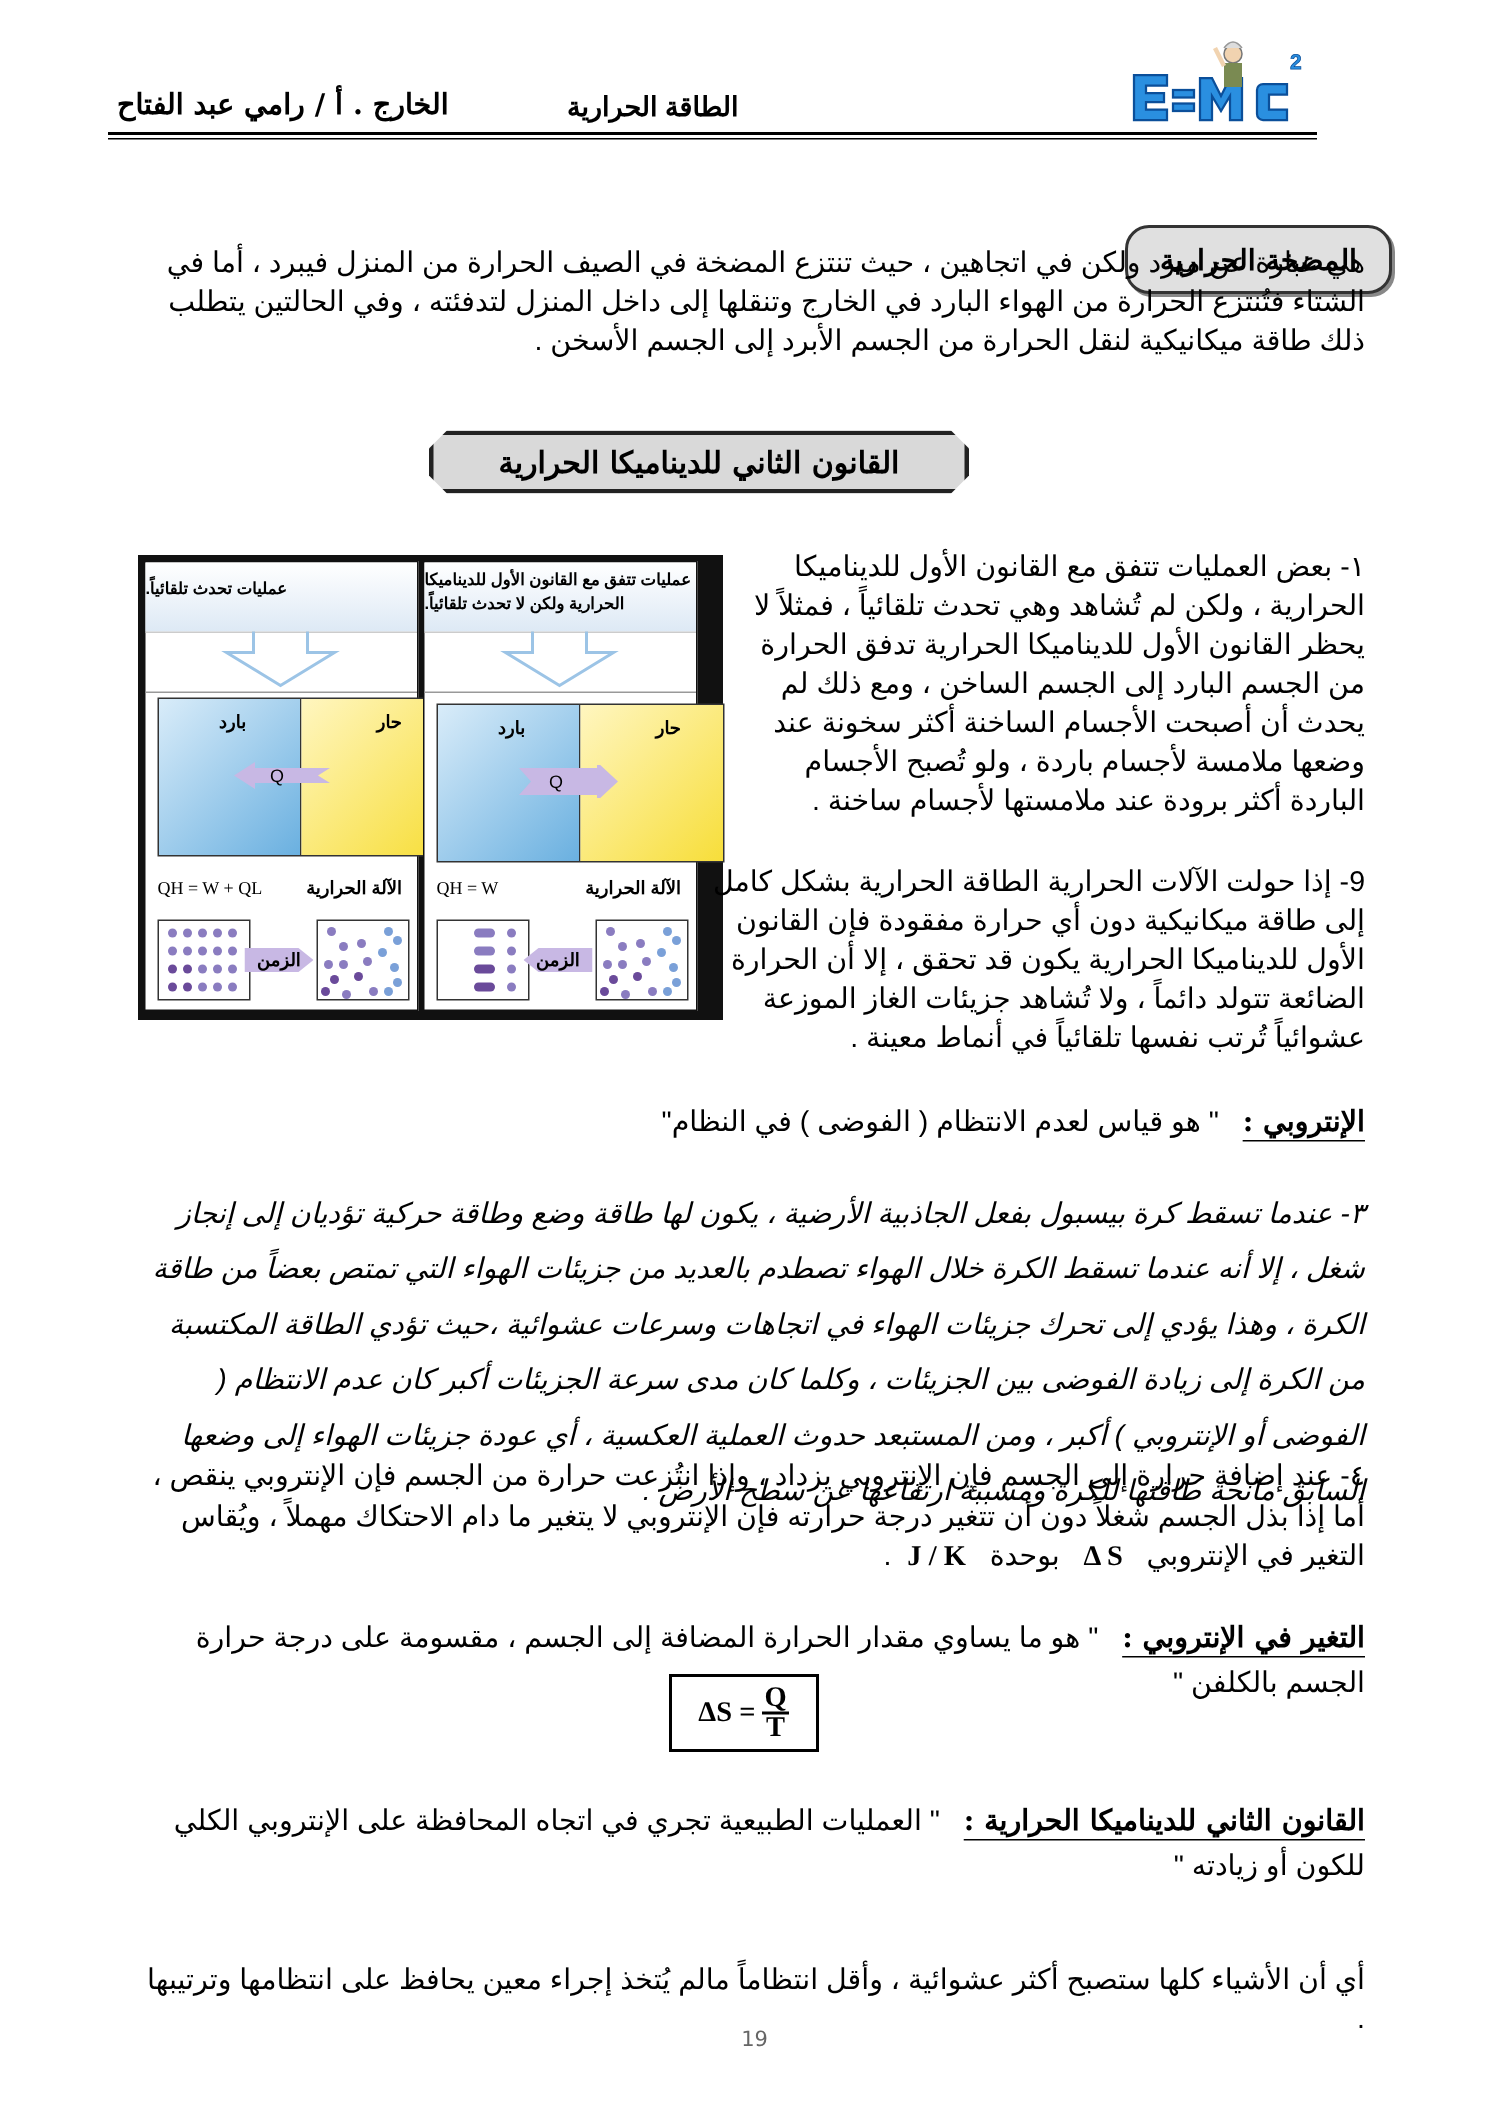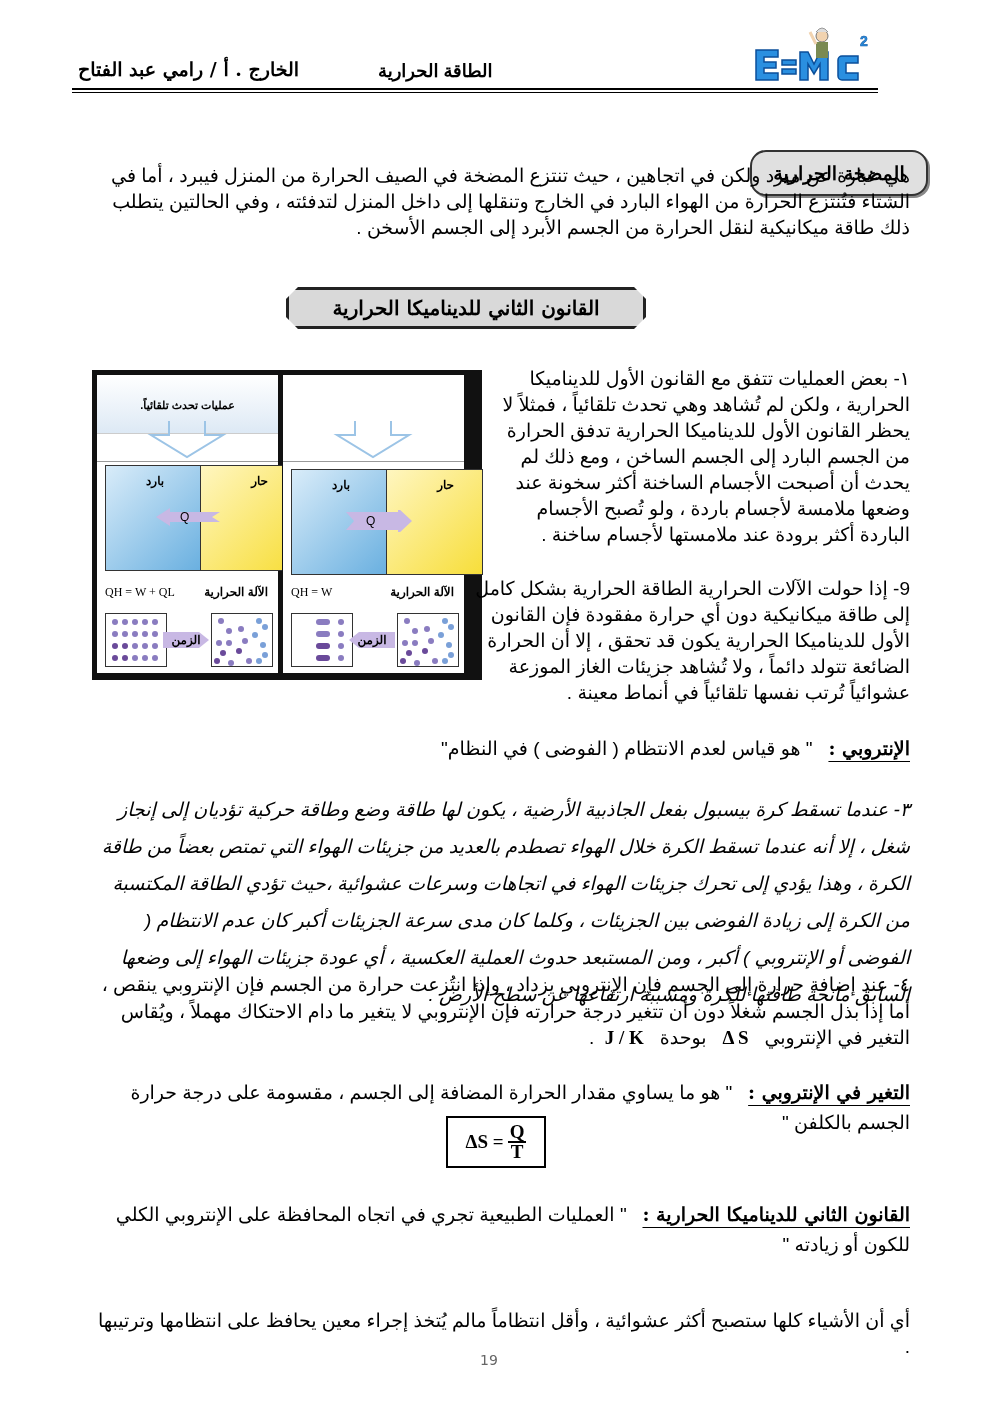--- a/index.html
+++ b/index.html
@@ -31,21 +31,21 @@
 
   .p-item1 { left:496px; top:366px; width:414px; }
   .p-item2 { left:480px; top:576px; width:430px; }
 
   
   .diagram { left:92px; top:370px; width:386px; height:306px; border:2px solid #111; background:#111; }
   .panel { position:absolute; top:2px; width:181px; height:298px; background:#fff; border:1px solid #111; }
   .panel.left { left:2px; }
   .panel.right { left:188px; }
   .panel .cap { position:absolute; left:0; right:0; top:0; height:42px; background:linear-gradient(#fff,#dde9f5); border-bottom:1px solid #ccc;
-               font-size:11px; font-weight:bold; text-align:center; direction:rtl; padding-top:16px; line-height:16px; }
+               font-size:11px; font-weight:bold; text-align:left; direction:rtl; padding-top:4px; line-height:16px; }
   .panel .arrowzone { position:absolute; left:0; right:0; top:42px; height:44px; border-bottom:1px solid #999; }
   .panel .hc { position:absolute; left:8px; top:90px; width:165px; height:104px; border:1px solid #333;padding-left:25px; }
   .panel .hc .cold { position:absolute; left:0; top:0; width:50%; height:100%; background:linear-gradient(135deg,#d9ecf9,#6ab0e0); border-right:1px solid #333; box-sizing:border-box; }
   .panel .hc .hot { position:absolute; right:0; top:0; width:50%; height:100%; background:linear-gradient(135deg,#fff6c0,#f7de3a); }
   .panel .hc .lbl-cold { position:absolute; left:40px; top:8px; font-size:12px; font-weight:bold; }
   .panel .hc .lbl-hot { position:absolute; right:28px; top:8px; font-size:12px; font-weight:bold; }
   .panel .hc .q { position:absolute; left:74px; top:44px; font-size:12px; z-index:3; }
   .panel .eq { position:absolute; left:8px; top:210px; font-size:12px; font-family:"Liberation Serif", serif; }
   .panel .eng { position:absolute; right:10px; top:210px; font-size:12px; font-weight:bold; direction:rtl; }
   .panel .molbox { position:absolute; top:238px; width:60px; height:52px; border:1px solid #333; background:#fff; }
@@ -60,21 +60,21 @@
   .p3 { left:88px; top:791px; width:822px; line-height:37px;font-style:italic; }
   .p4 { left:88px; top:972px; width:822px; line-height:26.5px; }
   .latin { font-family:"Liberation Serif", serif; font-weight:bold; direction:ltr; unicode-bidi:embed; }
   .p-dS { left:88px; top:1077px; width:822px; line-height:30px; }
   .formula { left:446px; top:1116px; width:96px; height:48px; border:2px solid #000; display:flex; align-items:center; justify-content:center; font-family:"Liberation Serif", serif; font-weight:bold; font-size:19px; }
   .frac { display:inline-flex; flex-direction:column; align-items:center; margin-left:4px; line-height:18px; }
   .frac .num { border-bottom:2px solid #000; padding:0 2px; }
   .p-law { left:100px; top:1199px; width:810px; line-height:30px; }
   .p-last { left:88px; top:1308px; width:822px; }
 
-  .pagenum { left:480px; top:1352px; width:32px; text-align:left; font-size:14px; color:#666; font-family:"DejaVu Sans", sans-serif; }
+  .pagenum { left:480px; top:1352px; width:32px; text-align:right; font-size:14px; color:#666; font-family:"DejaVu Sans", sans-serif; }
 </style>
 </head>
 <body>
 
 <div class="abs hdr-author rtl">الخارج . أ / رامي عبد الفتاح</div>
 <div class="abs hdr-title rtl">الطاقة الحرارية</div>
 <div class="abs logo">
   <svg width="126" height="62" viewBox="0 0 126 62">
     <g fill="#2a8fe0" stroke="#0b4f9a" stroke-width="1.5">
       <path d="M4 26 h22 v7 h-14 v5 h12 v6 h-12 v5 h14 v7 h-22z"></path>
@@ -168,20 +168,23 @@
         <span class="dot d2" style="left:24px;top:34px"></span>
         <span class="dot d3" style="left:50px;top:38px"></span>
       <span class="dot d2" style="left:2px;top:44px"></span>
         <span class="dot" style="left:16px;top:46px"></span>
         <span class="dot" style="left:34px;top:44px"></span>
         <span class="dot d3" style="left:44px;top:44px"></span>
     </div>
   </div>
 
   <div class="panel right">
+    <div class="cap">
+        <div>عمليات تتفق مع القانون الأول للديناميكا الحرارية ولكن لا تحدث تلقائياً.</div>
+      </div>
     <div class="arrowzone">
       <svg width="181" height="44" viewBox="0 0 181 44">
           <path d="M72 4 v14 h-18 l36 22 l36 -22 h-18 v-14" fill="none" stroke="#9cc4e6" stroke-width="2"></path>
         </svg>
     </div>
     <div class="hc" style="top:94px">
       <div class="cold"></div>
         <div class="hot"></div>
       <span class="lbl-cold">بارد</span>
       <span class="lbl-hot">حار</span>

